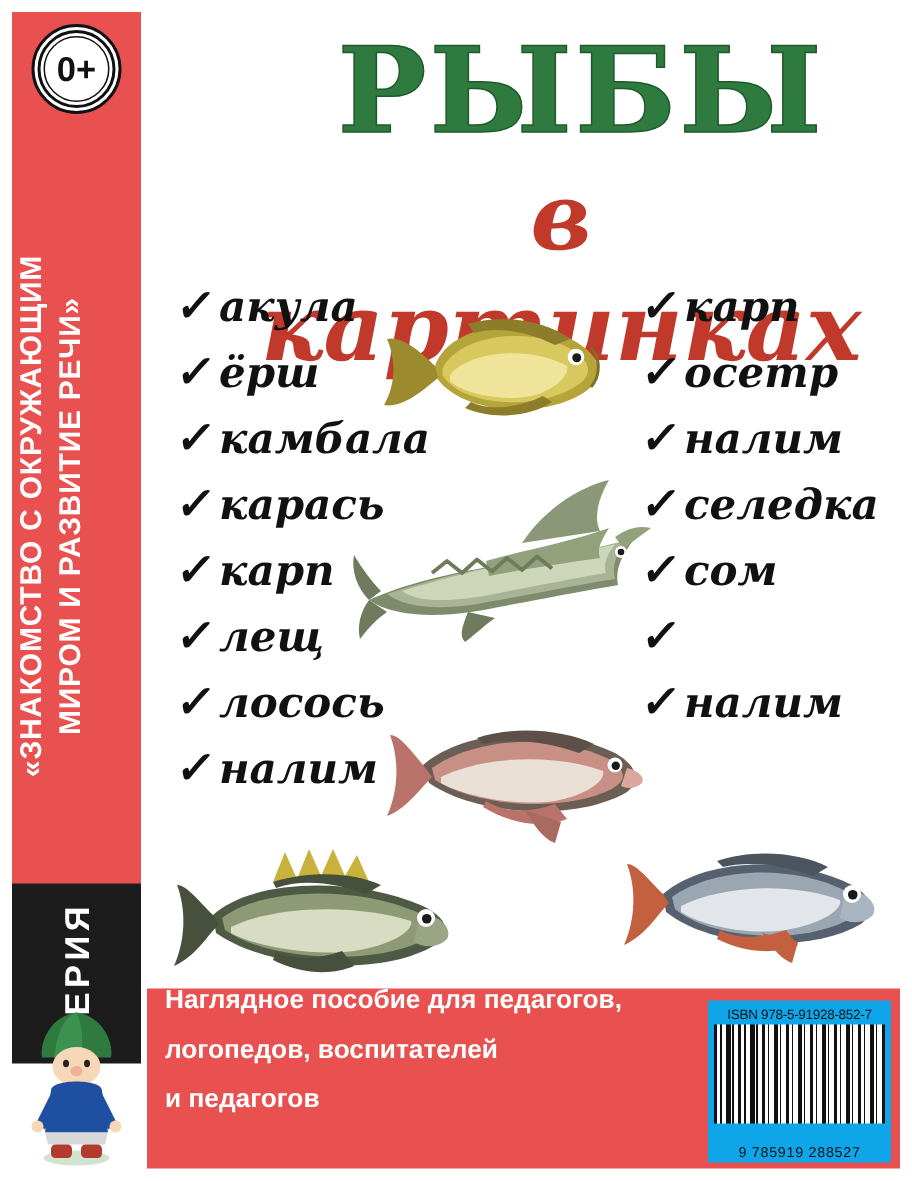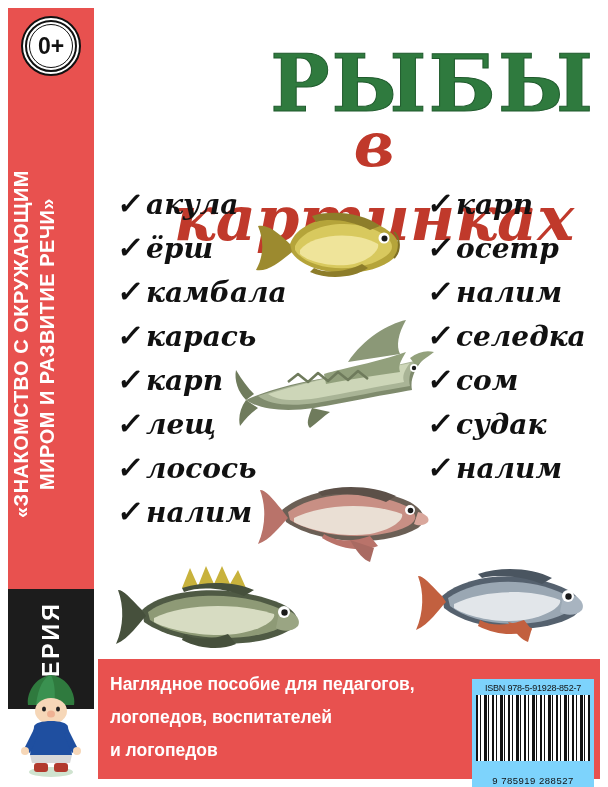--- a/index.html
+++ b/index.html
@@ -112,28 +112,27 @@
     bottom: 8px;
     width: 74px;
     height: 108px;
   }
   
   .title-main {
     position: absolute;
     left: 225px;
     top: 18px;
     width: 370px;
-    text-align: right;
+    text-align: left;
     font-family: "DejaVu Serif", serif;
     font-weight: bold;
     font-size: 79px;
     line-height: 86px;
     color: #2f7a3e;
     letter-spacing: 2px;
-    margin-top: 23px;
     -webkit-text-stroke: 1px #1f5a2c;
   }
   .title-sub {
     position: absolute;
     left: 150px;
     top: 108px;
     width: 448px;
     text-align: center;
     font-family: "DejaVu Serif", serif;
     font-style: italic;
@@ -178,36 +177,36 @@
     position: absolute;
     left: 98px;
     bottom: 8px;
     right: 8px;
     height: 120px;
     background: #e8514f;
   }
   .bottom-text {
     position: absolute;
     left: 110px;
-    bottom: 20px;
+    bottom: 38px;
     width: 345px;
     color: #ffffff;
     font-weight: bold;
     font-size: 17.5px;
     line-height: 33px;
   }
   .bottom-text div { white-space: nowrap; }
   
   .barcode-box {
     position: absolute;
     right: 14px;
-    bottom: 0;
+    bottom: 12px;
     width: 122px;
     height: 108px;
-    background: #7dd3fc;
+    background: #0ea5e9;
     box-sizing: border-box;
     padding: 4px 4px 2px 4px;
   }
   .isbn {
     font-size: 9px;
     color: #111;
     text-align: center;
     letter-spacing: -0.2px;
     margin-bottom: 2px;
   }
@@ -321,21 +320,20 @@
     <div class="list-item">
       <span class="check">✓</span>
       <span class="list-label">селедка</span>
     </div>
     <div class="list-item">
       <span class="check">✓</span>
       <span class="list-label">сом</span>
     </div>
     <div class="list-item">
       <span class="check">✓</span>
-      <span class="list-label">судак</span>
     </div>
     <div class="list-item">
       <span class="check">✓</span>
       <span class="list-label">налим</span>
     </div>
   </div>
 
   <svg class="fish" style="left:250px; top:194px; width:160px; height:100px;" viewBox="0 0 160 100">
     <path d="M40 50 C50 20 110 14 140 38 C150 46 152 56 144 64 C120 86 56 84 40 56 Z" fill="#b5a43a"></path>
     <path d="M45 52 C56 28 108 22 136 42 C144 50 144 56 136 62 C112 80 58 78 45 56 Z" fill="#d8c95e"></path>
@@ -399,21 +397,21 @@
     <path d="M92 74 C100 86 106 92 112 94 L116 80 Z" fill="#c2603f"></path>
     <path d="M148 44 C160 46 170 54 166 62 C160 68 150 68 144 64" fill="#a8b4c0"></path>
     <circle cx="152" cy="48" r="6" fill="#fff"></circle>
     <circle cx="152.5" cy="48.5" r="3.2" fill="#1a1a1a"></circle>
   </svg>
 
   <div class="bottom-band"></div>
   <div class="bottom-text">
     <div>Наглядное пособие для педагогов,</div>
     <div>логопедов, воспитателей</div>
-    <div>и логопедов</div>
+    <div>и педагогов</div>
   </div>
 
   <div class="barcode-box">
     <div class="isbn">ISBN 978-5-91928-852-7</div>
     <div class="bars"></div>
     <div class="barcode-digits">9 785919 288527</div>
   </div>
 
 </div>
 

